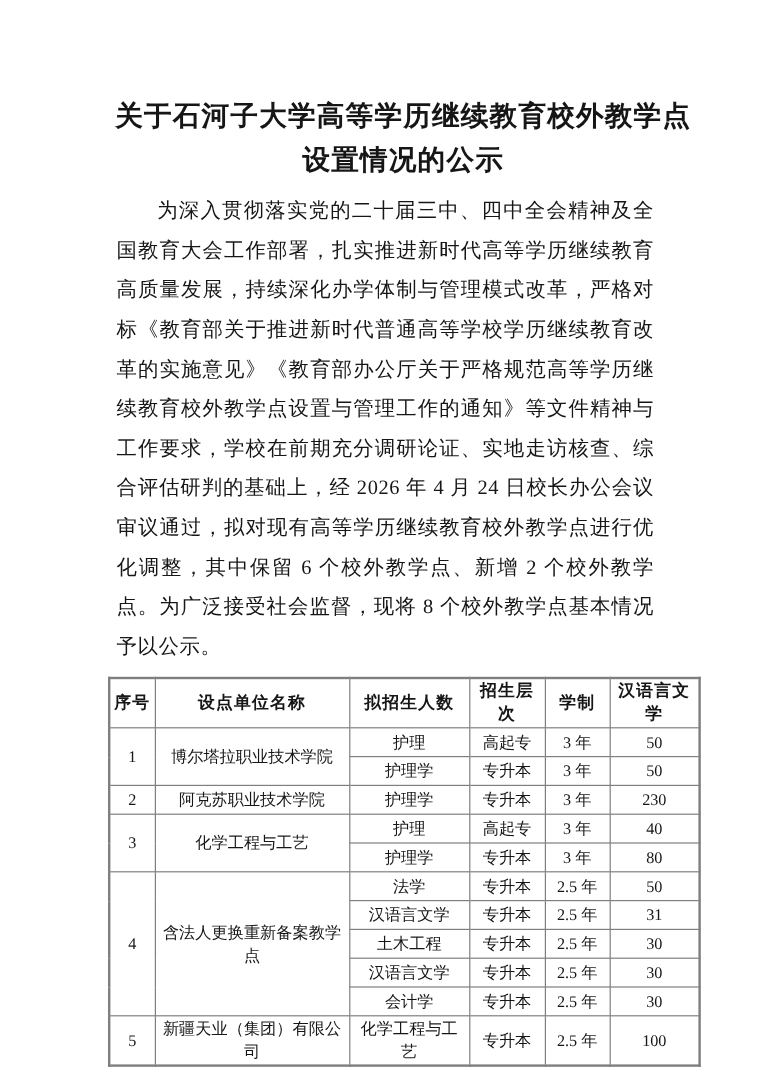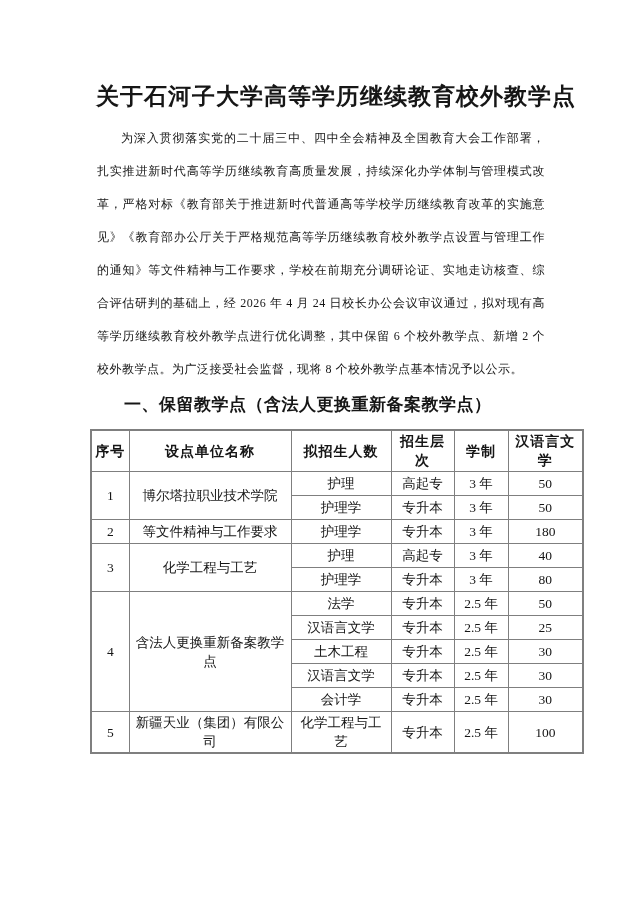--- a/index.html
+++ b/index.html
@@ -22,21 +22,21 @@
   }
   .doc-title {
     text-align: center;
     font-weight: bold;
     font-size: 23px;
     line-height: 37px;
     letter-spacing: 1px;
   }
   .doc-paragraph {
     margin: 7px 37px 0 7px; 
-    font-size: 12px;
+    font-size: 17px;
     line-height: 33px;
     letter-spacing: 0.5px;
     text-align: justify;
     text-justify: inter-character;
     text-indent: 2em;
   }
   .section-heading {
     margin-top: 4px;
     font-weight: bold;
     font-size: 17px;
@@ -71,25 +71,25 @@
     font-size: 13.5px;
   }
 </style>
 </head>
 <body>
 
 <div class="page">
 
   <div class="doc-title">
     <div>关于石河子大学高等学历继续教育校外教学点</div>
+    <div>设置情况的公示</div>
   </div>
 
   <p class="doc-paragraph">为深入贯彻落实党的二十届三中、四中全会精神及全国教育大会工作部署，扎实推进新时代高等学历继续教育高质量发展，持续深化办学体制与管理模式改革，严格对标《教育部关于推进新时代普通高等学校学历继续教育改革的实施意见》《教育部办公厅关于严格规范高等学历继续教育校外教学点设置与管理工作的通知》等文件精神与工作要求，学校在前期充分调研论证、实地走访核查、综合评估研判的基础上，经 2026 年 4 月 24 日校长办公会议审议通过，拟对现有高等学历继续教育校外教学点进行优化调整，其中保留 6 个校外教学点、新增 2 个校外教学点。为广泛接受社会监督，现将 8 个校外教学点基本情况予以公示。</p>
 
-  <div class="section-heading">一、保留教学点（含法人更换重新备案教学点）</div>
 
   <table class="points-table">
     <colgroup>
         <col style="width: 38px;">
         <col style="width: 162px;">
         <col style="width: 100px;">
         <col style="width: 63px;">
         <col style="width: 54px;">
         <col style="width: 75px;">
       </colgroup>
@@ -113,25 +113,25 @@
           <td>50</td>
         </tr>
         <tr>
           <td>护理学</td>
           <td>专升本</td>
           <td>3 年</td>
           <td>50</td>
         </tr>
         <tr>
           <td rowspan="1">2</td>
-          <td rowspan="1">等文件精神与工作要求</td>
+          <td rowspan="1">阿克苏职业技术学院</td>
           <td>护理学</td>
           <td>专升本</td>
           <td>3 年</td>
-          <td>180</td>
+          <td>230</td>
         </tr>
         <tr>
           <td rowspan="2">3</td>
           <td rowspan="2">化学工程与工艺</td>
           <td>护理</td>
           <td>高起专</td>
           <td>3 年</td>
           <td>40</td>
         </tr>
         <tr>
@@ -145,21 +145,21 @@
           <td rowspan="5">含法人更换重新备案教学点</td>
           <td>法学</td>
           <td>专升本</td>
           <td>2.5 年</td>
           <td>50</td>
         </tr>
         <tr>
           <td>汉语言文学</td>
           <td>专升本</td>
           <td>2.5 年</td>
-          <td>25</td>
+          <td>31</td>
         </tr>
         <tr>
           <td>土木工程</td>
           <td>专升本</td>
           <td>2.5 年</td>
           <td>30</td>
         </tr>
         <tr>
           <td>汉语言文学</td>
           <td>专升本</td>

